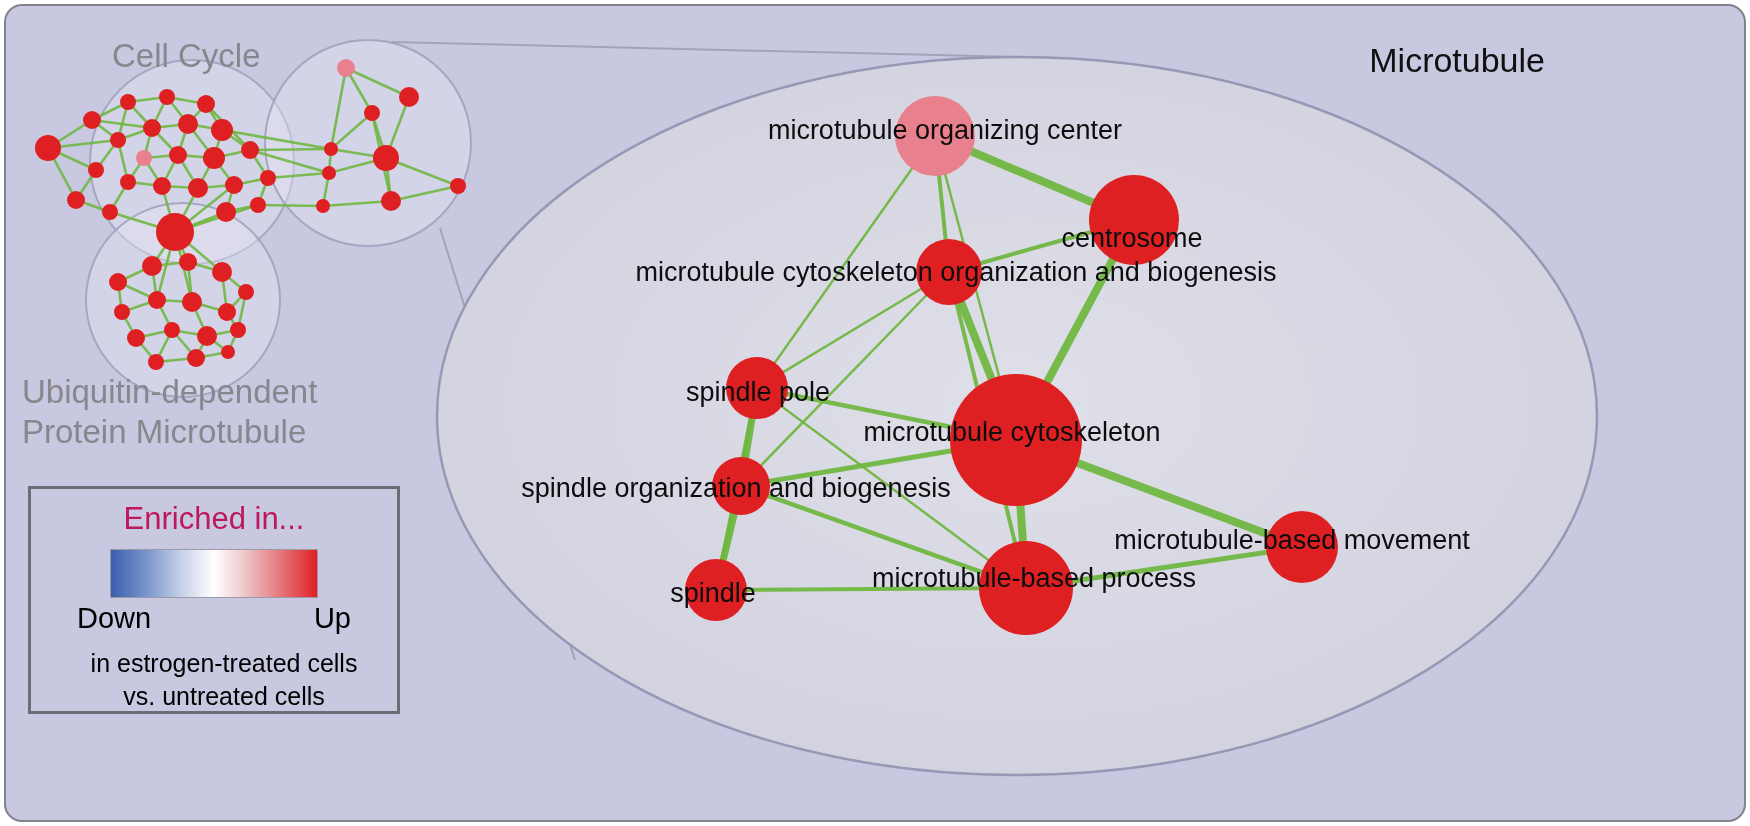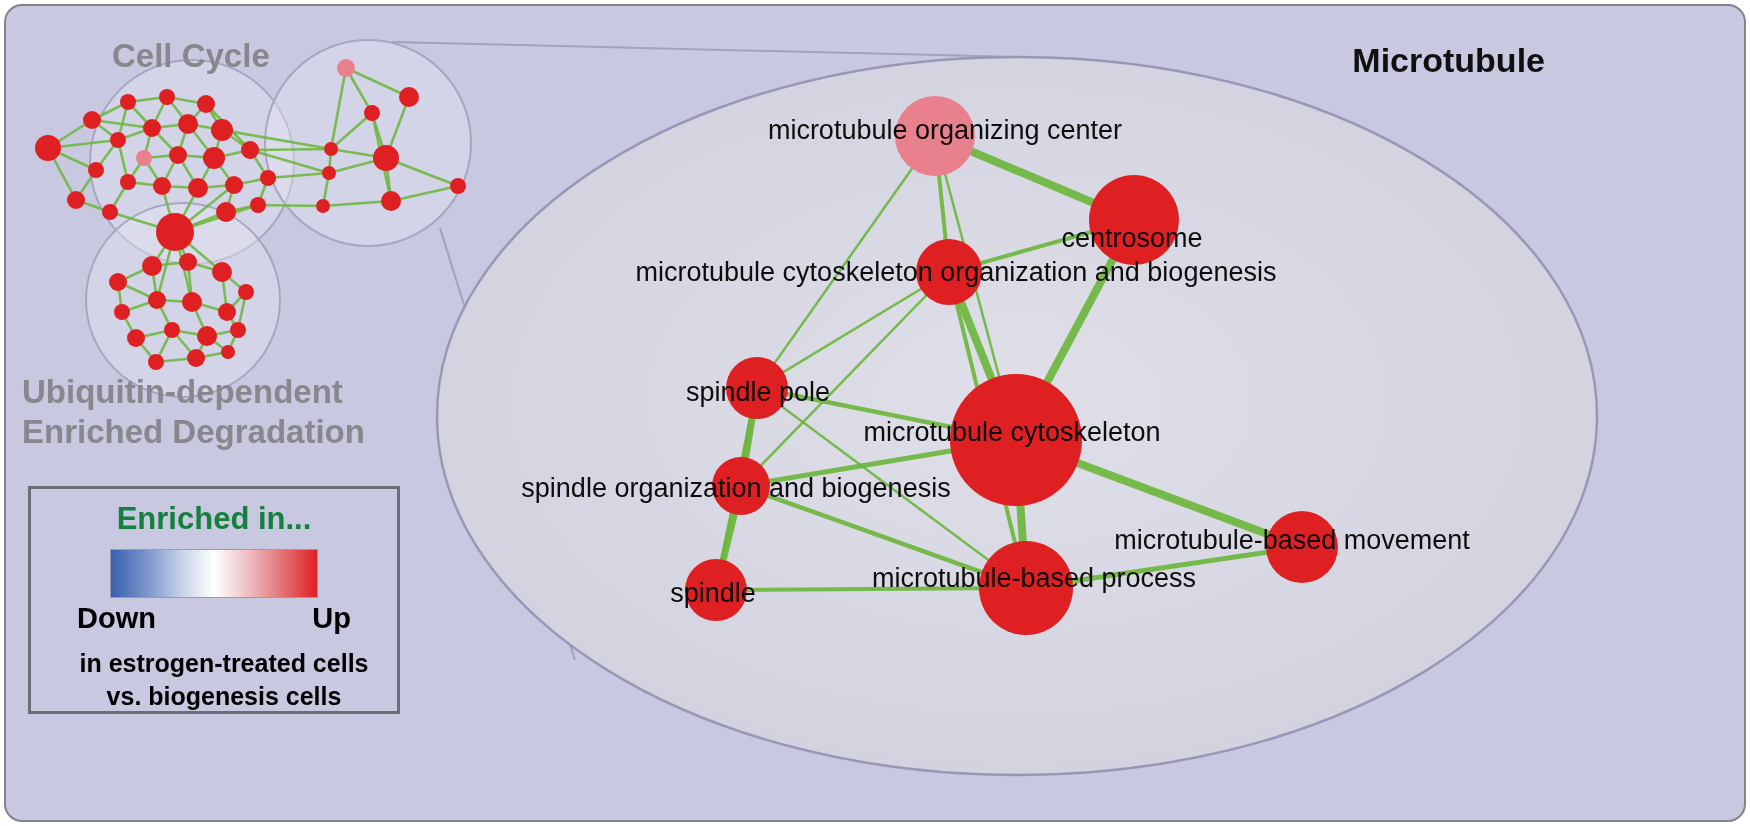--- a/index.html
+++ b/index.html
@@ -1,30 +1,30 @@
 <!DOCTYPE html>
 <html><head>
 <meta charset="utf-8">
 <style>
   html,body{margin:0;padding:0;background:#ffffff;}
   .stage{position:relative;width:1750px;height:826px;background:#ffffff;overflow:hidden;
          font-family:"Liberation Sans", sans-serif;}
   .panel{position:absolute;left:4px;top:4px;right:4px;bottom:4px;background:#c8c8e1;
          border:2.5px solid #83838d;border-radius:18px;}
   svg.net{position:absolute;left:0;top:0;}
-  .overlay{position:absolute;z-index:5;font-weight:bold;}
+  .overlay{position:absolute;z-index:5;}
   .node-label{font:27px "Liberation Sans", sans-serif;fill:#0d0d0d;}
   .cluster-label{color:#87878d;font-size:33px;line-height:1.22;}
   .cell-cycle-label{left:112px;top:36px;}
   .ubiquitin-label{left:22px;top:372px;}
   .magnified-title{left:1225px;top:40px;width:320px;text-align:right;color:#101010;
                    font-size:34px;line-height:1.18;}
   .legend{left:28px;top:486px;width:372px;height:228px;border:3px solid #6d6d77;
           box-sizing:border-box;text-align:center;padding-top:12px;background:transparent;}
-  .legend-title{font-size:31px;color:#15803d;}
+  .legend-title{font-size:31px;color:#be185d;}
   .legend-bar{width:206px;height:47px;margin:12px auto 0;border:1px solid #9a9aa8;
       background:linear-gradient(90deg,#3a5fae 0%,#7d97cc 18%,#c9d4ea 35%,#ffffff 50%,
                  #efc6c9 65%,#e4787c 82%,#df2024 100%);}
   .legend-scale{display:flex;justify-content:space-between;width:274px;margin:4px auto 12px;
                 font-size:29px;color:#000;}
   .legend-caption{font-size:25px;color:#000;margin-top:8px;line-height:1.3;padding-left:20px;}
 </style>
 </head>
 <body>
 
@@ -239,32 +239,32 @@
       <text x="736" y="488" dy="0.35em" text-anchor="middle" class="node-label">spindle organization and biogenesis</text>
       <text x="1292" y="540" dy="0.35em" text-anchor="middle" class="node-label">microtubule-based movement</text>
       <text x="1034" y="578" dy="0.35em" text-anchor="middle" class="node-label">microtubule-based process</text>
       <text x="713" y="593" dy="0.35em" text-anchor="middle" class="node-label">spindle</text>
     </svg>
 
   <div class="overlay cluster-label cell-cycle-label">Cell Cycle</div>
 
   <div class="overlay cluster-label ubiquitin-label">
     <div>Ubiquitin-dependent</div>
-    <div>Enriched Degradation</div>
+    <div>Protein Microtubule</div>
   </div>
 
   <div class="overlay magnified-title">
     <div>Microtubule</div>
   </div>
 
   <div class="overlay legend">
     <div class="legend-title">Enriched in...</div>
     <div class="legend-bar"></div>
     <div class="legend-scale">
       <span>Down</span>
       <span>Up</span>
     </div>
     <div class="legend-caption">
       <div>in estrogen-treated cells</div>
-      <div>vs. biogenesis cells</div>
+      <div>vs. untreated cells</div>
     </div>
   </div>
 </div>
 
 </body></html>

